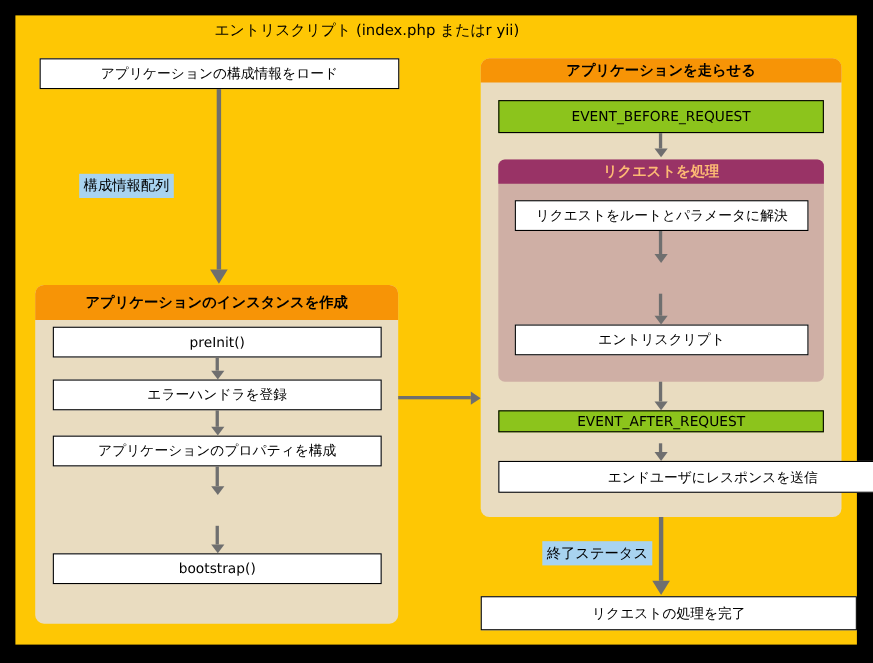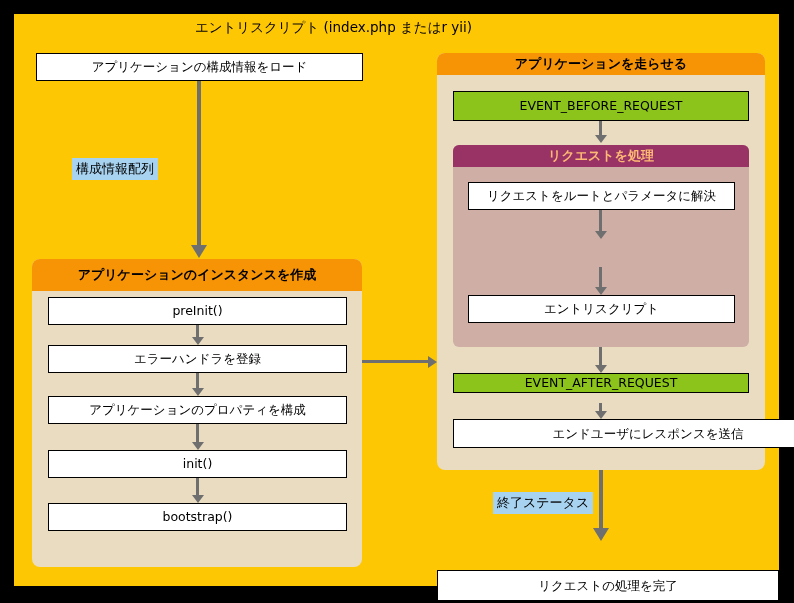--- a/index.html
+++ b/index.html
@@ -87,21 +87,20 @@
 
   <div class="box" style="left:48px; top:297px; width:299px; height:28px;">preInit()</div>
   <div class="varrow" style="left:196px; top:325px; height:12px;"></div>
 
   <div class="box" style="left:48px; top:345px; width:299px; height:28px;">エラーハンドラを登録</div>
   <div class="varrow" style="left:196px; top:373px; height:15px;"></div>
 
   <div class="box" style="left:48px; top:396px; width:299px; height:28px;">アプリケーションのプロパティを構成</div>
   <div class="varrow" style="left:196px; top:424px; height:18px;"></div>
 
-  <div class="box" style="left:48px; top:450px; width:299px; height:28px;">init()</div>
   <div class="varrow" style="left:196px; top:478px; height:17px;"></div>
 
   <div class="box" style="left:48px; top:503px; width:299px; height:28px;">bootstrap()</div>
 
   <div class="harrow" style="left:362px; top:360px; width:66px;"></div>
 
   <div class="panel" style="left:437px; top:53px; width:328px; height:417px;"></div>
   <div class="panel-header" style="left:437px; top:53px; width:328px; height:22px;">アプリケーションを走らせる</div>
 
   <div class="box green" style="left:453px; top:91px; width:296px; height:30px;">EVENT_BEFORE_REQUEST</div>
@@ -121,14 +120,14 @@
 
   <div class="box green" style="left:453px; top:373px; width:296px; height:20px;">EVENT_AFTER_REQUEST</div>
   <div class="varrow" style="left:599px; top:403px; height:8px;"></div>
 
   <div class="box" style="left:453px; top:419px; width:348px; height:29px;padding-left:42px;">エンドユーザにレスポンスを送信</div>
 
   <div class="varrow big" style="left:599px; top:470px; height:58px;"></div>
 
   <div class="tag" style="left:493px; top:492px;">終了ステータス</div>
 
-  <div class="box" style="left:437px; top:542px; width:342px; height:31px;margin-top:28px;">リクエストの処理を完了</div>
+  <div class="box" style="left:437px; top:542px; width:342px; height:31px;">リクエストの処理を完了</div>
 </div>
 
 </body></html>

